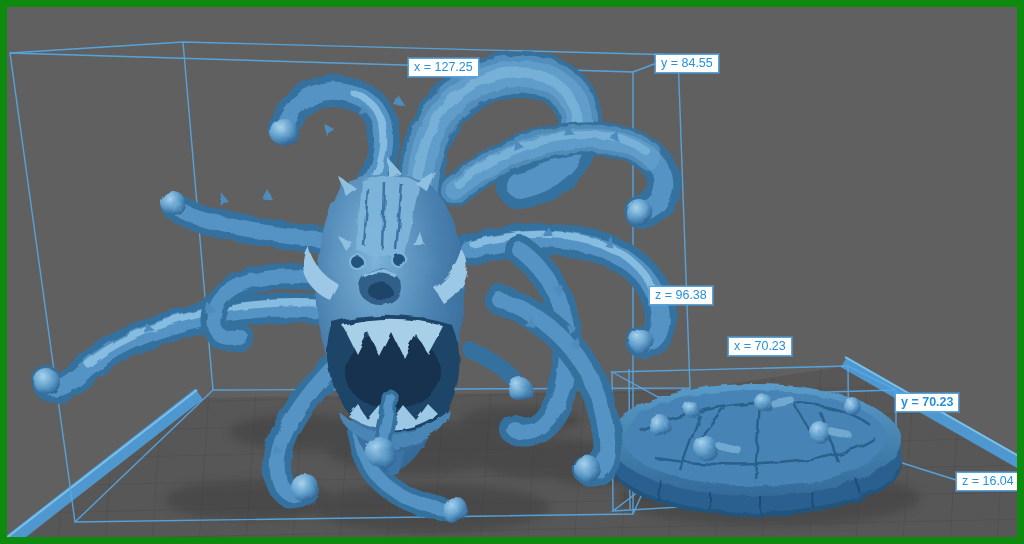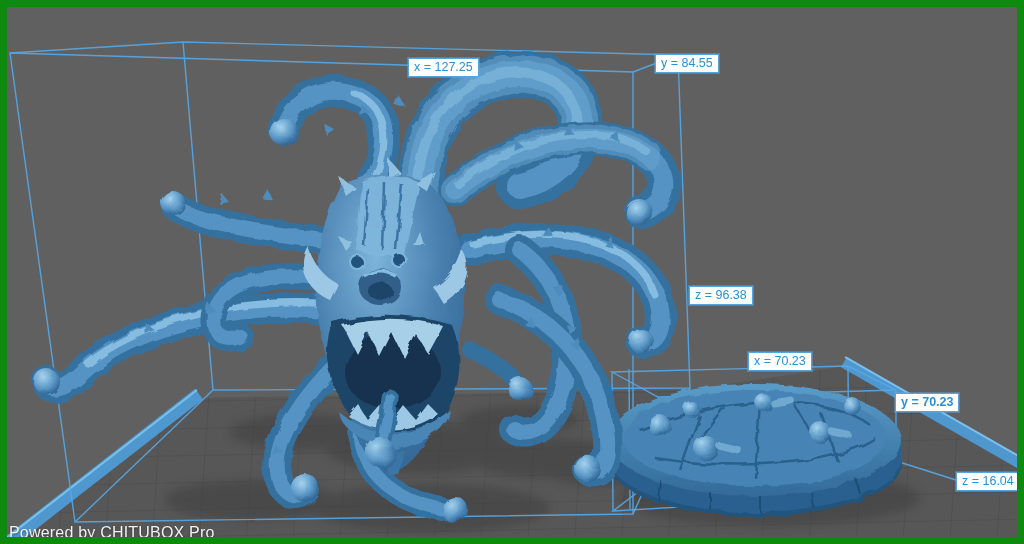--- a/index.html
+++ b/index.html
@@ -251,19 +251,18 @@
       <g stroke-linecap="round" fill="none">
         <path d="M390,398 C388,420 384,436 381,446" stroke="#36719f" stroke-width="17"></path>
         <path d="M390,398 C388,420 384,436 381,446" stroke="#5493c4" stroke-width="9"></path>
       </g>
       <circle cx="380" cy="452" r="15" fill="url(#gBulb)"></circle>
     </g>
   </svg>
 
   <div class="dim-label" style="left:401px;top:51px;">x = 127.25</div>
   <div class="dim-label" style="left:641px;top:47px;margin-left:7px;">y = 84.55</div>
-  <div class="dim-label" style="left:682px;top:279px;">z = 96.38</div>
-  <div class="dim-label" style="left:721px;top:345px;margin-left:20px;">x = 70.23</div>
+  <div class="dim-label" style="left:642px;top:279px;">z = 96.38</div>
+  <div class="dim-label" style="left:721px;top:330px;">x = 70.23</div>
   <div class="dim-label" style="left:888px;top:386px;font-weight:bold;">y = 70.23</div>
   <div class="dim-label" style="left:949px;top:465px;">z = 16.04</div>
 
-  <div class="watermark">Powered by CHITUBOX Pro</div>
 </div>
 
 </body></html>

